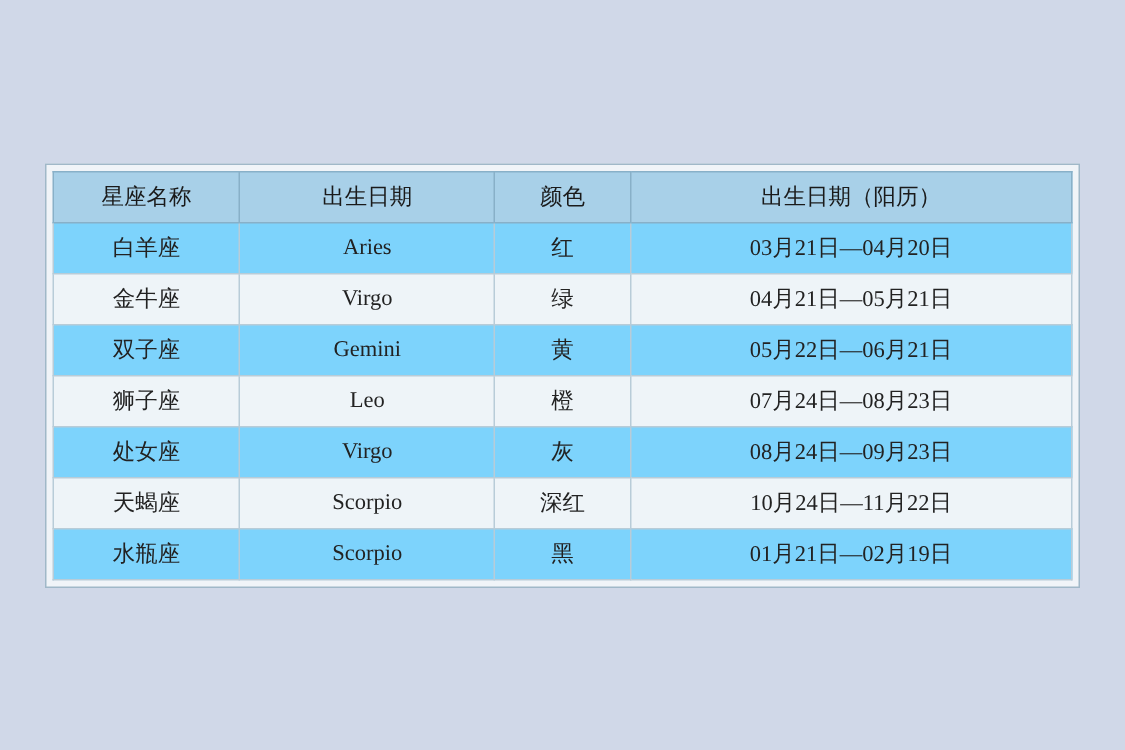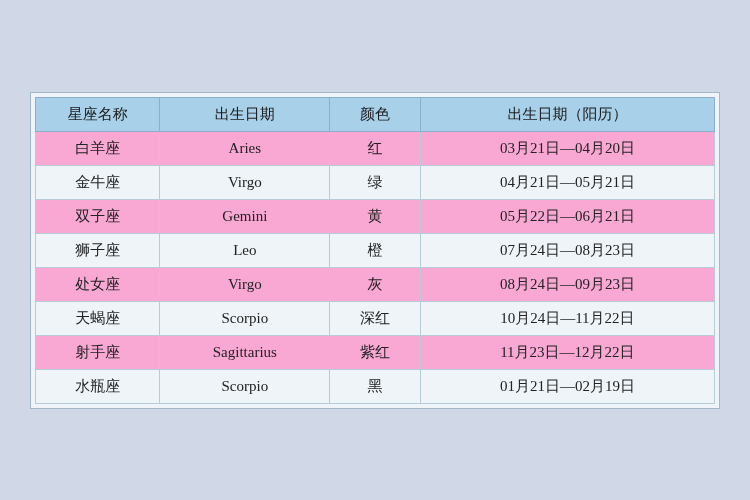--- a/index.html
+++ b/index.html
@@ -24,21 +24,21 @@
     thead tr th {
       background-color: #a8d0e8;
       border: 1px solid #88b0c8;
       padding: 7px 10px;
       text-align: center;
       font-size: 15px;
       font-weight: normal;
       color: #1a1a1a;
     }
     tbody tr {
-      background-color: #f9a8d4;
+      background-color: #7dd3fc;
     }
     tbody tr:nth-child(even) {
       background-color: #eef4f8;
     }
     tbody tr td {
       border: 1px solid #b8ccd8;
       padding: 7px 10px;
       text-align: center;
       font-size: 15px;
       color: #222;
@@ -92,26 +92,20 @@
           <td>灰</td>
           <td>08月24日—09月23日</td>
         </tr>
         <tr>
           <td>天蝎座</td>
           <td>Scorpio</td>
           <td>深红</td>
           <td>10月24日—11月22日</td>
         </tr>
         <tr>
-          <td>射手座</td>
-          <td>Sagittarius</td>
-          <td>紫红</td>
-          <td>11月23日—12月22日</td>
-        </tr>
-        <tr>
           <td>水瓶座</td>
           <td>Scorpio</td>
           <td>黑</td>
           <td>01月21日—02月19日</td>
         </tr>
       </tbody>
   </table>
 </div>
 
 </body></html>

